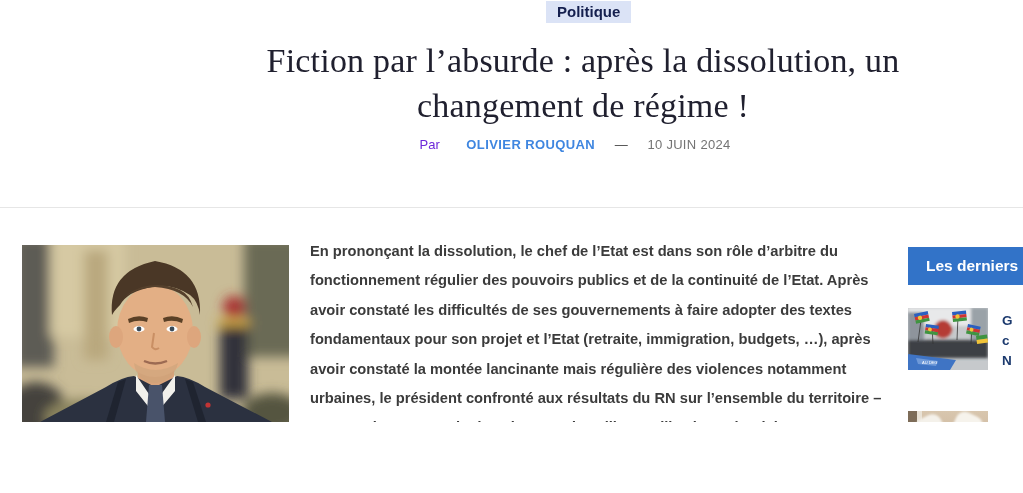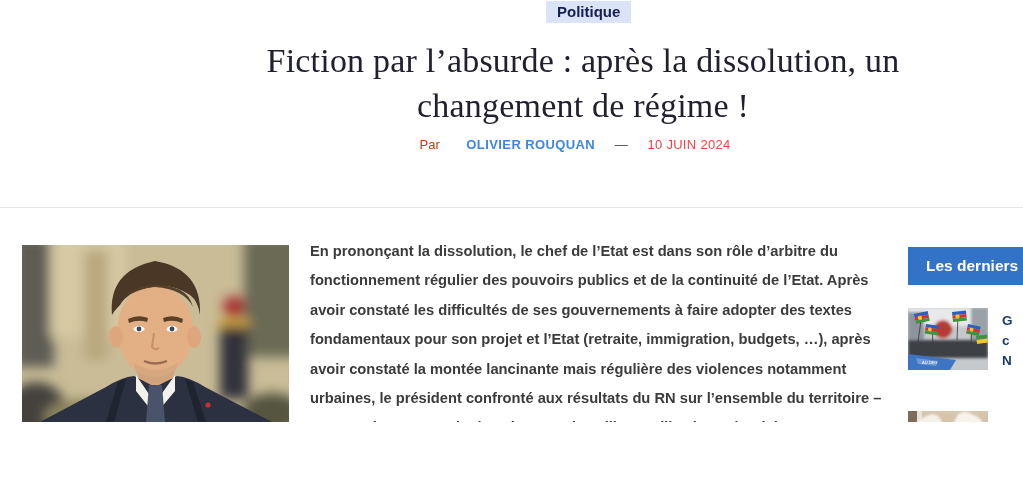--- a/index.html
+++ b/index.html
@@ -19,27 +19,27 @@
     position:absolute;left:205px;top:30px;width:740px;margin:8px;
     font-family:"Liberation Serif","DejaVu Serif",serif;
     font-weight:500;font-size:34px;line-height:45px;
     color:#20202f;text-align:center;letter-spacing:.2px;
   }
   
   .byline{
     position:absolute;left:205px;top:137px;width:740px;
     text-align:center;font-size:13px;color:#2b2b2b;
   }
-  .byline .prefix{color:#c2410c;}
+  .byline .prefix{color:#6d28d9;}
   .byline .author{
     color:#3f86e0;font-weight:bold;text-decoration:none;
     letter-spacing:.4px;margin-left:23px;
   }
   .byline .sep{color:#444;margin:0 16px;}
-  .byline .date{color:#ef4444;letter-spacing:.3px;}
+  .byline .date{color:#737373;letter-spacing:.3px;}
   
   .divider{
     position:absolute;left:0;top:207px;width:1023px;height:0;
     border:none;border-top:1px solid #e6e6e6;margin:0;
   }
   
   .article-photo{
     position:absolute;left:22px;top:245px;width:267px;height:177px;margin:0;
     overflow:hidden;background:#c9bc97;
   }

